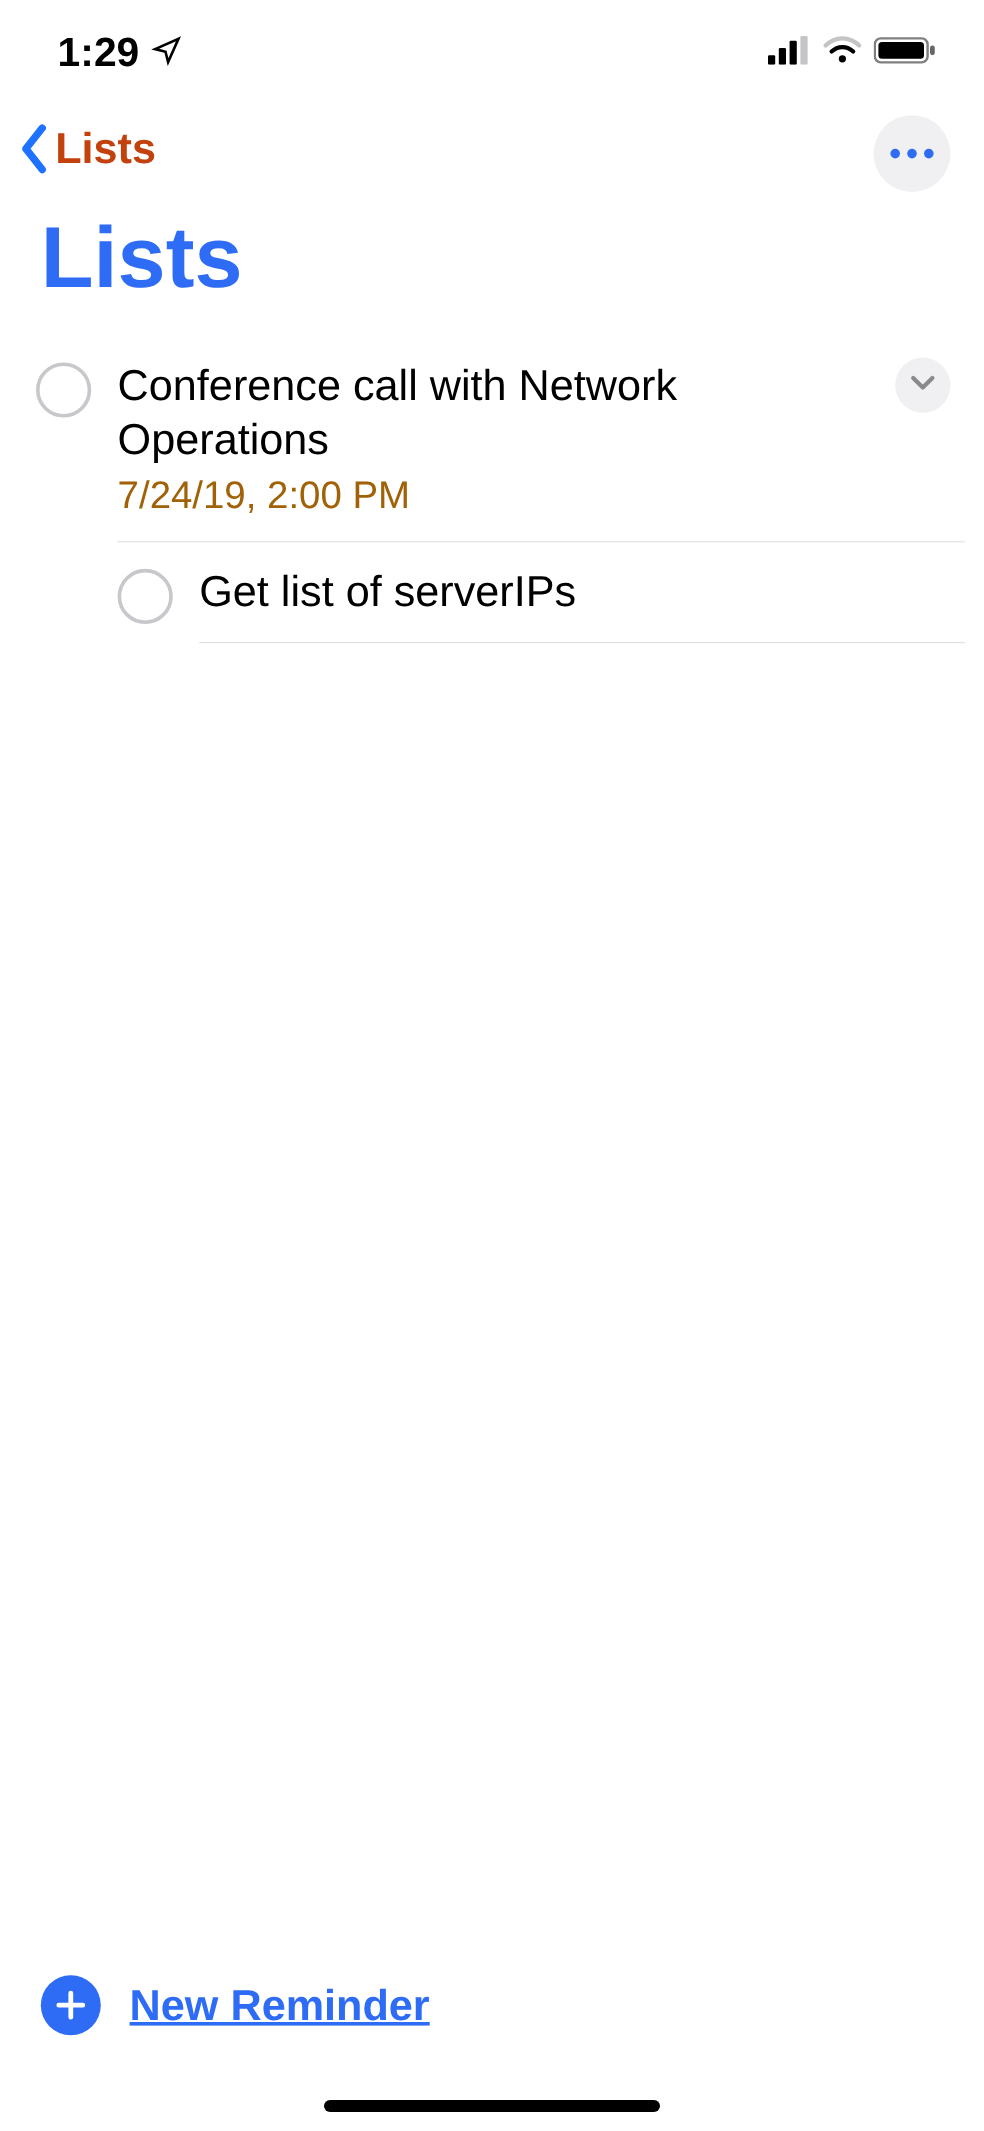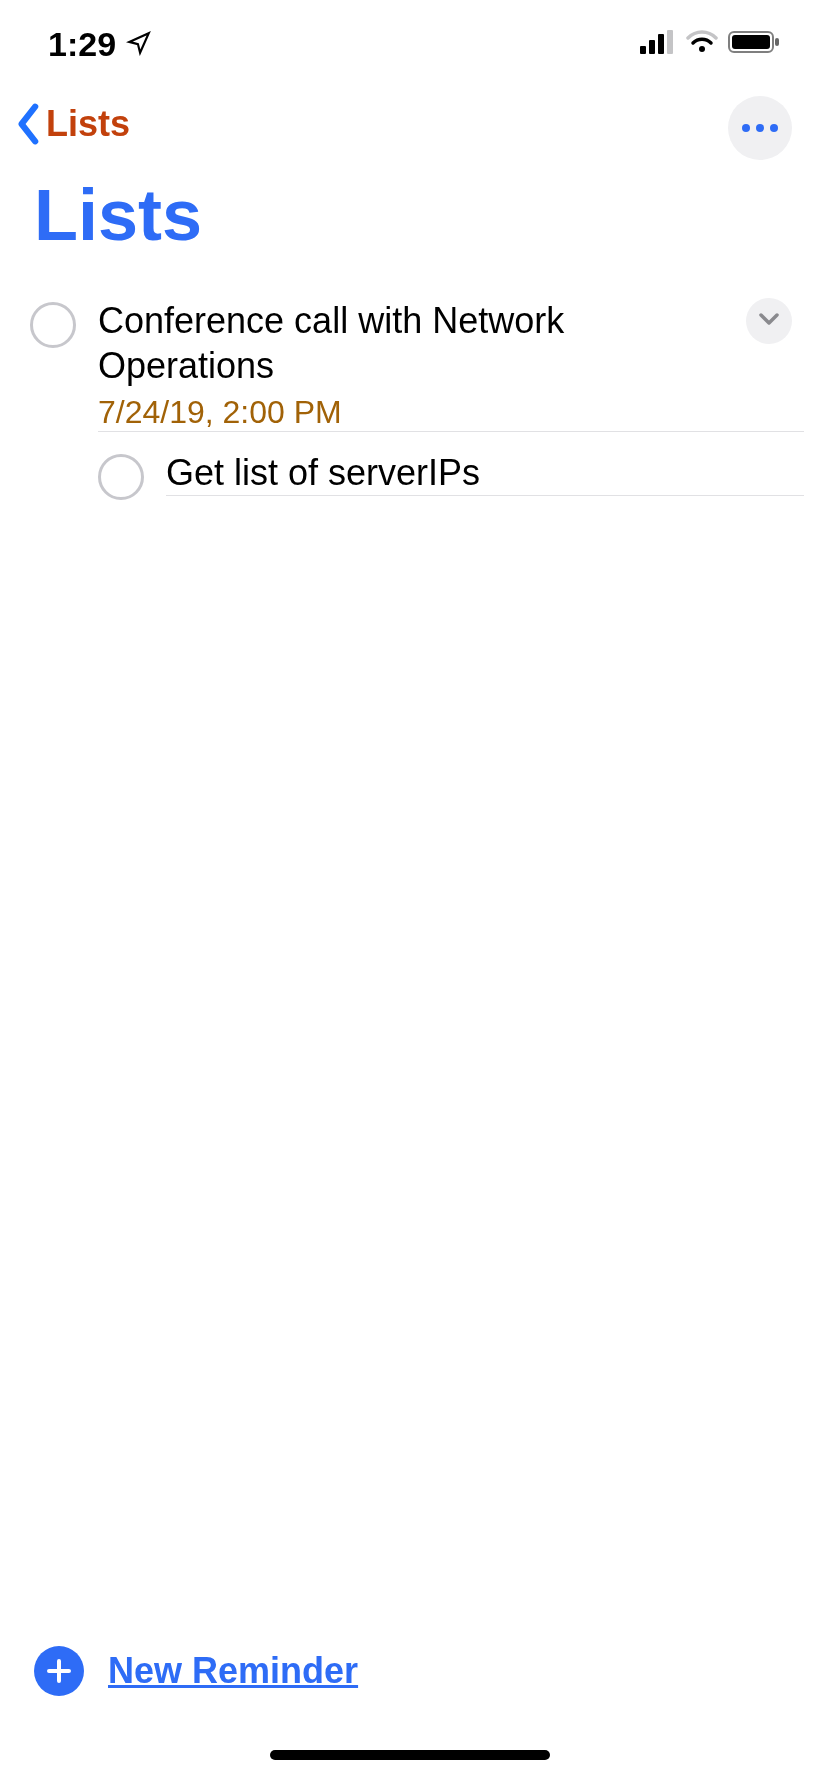--- a/index.html
+++ b/index.html
@@ -68,20 +68,21 @@
     border: 3px solid #c7c7cc;
     border-radius: 50%;
     flex: 0 0 auto;
     margin-top: 4px;
     cursor: pointer;
   }
   .reminder .body {
     flex: 1 1 auto;
     margin-left: 22px;
     padding-right: 16px;
+    padding-bottom: 20px;
     border-bottom: 1px solid #e1e1e4;
   }
   .reminder.sub .body { }
   .reminder .title-line {
     font-size: 36px; font-weight: 400; line-height: 1.25;
     color: #000;
     padding-right: 60px;
   }
   .reminder .subtitle-line {
     font-size: 32px; color: #a16207; margin-top: 6px;

